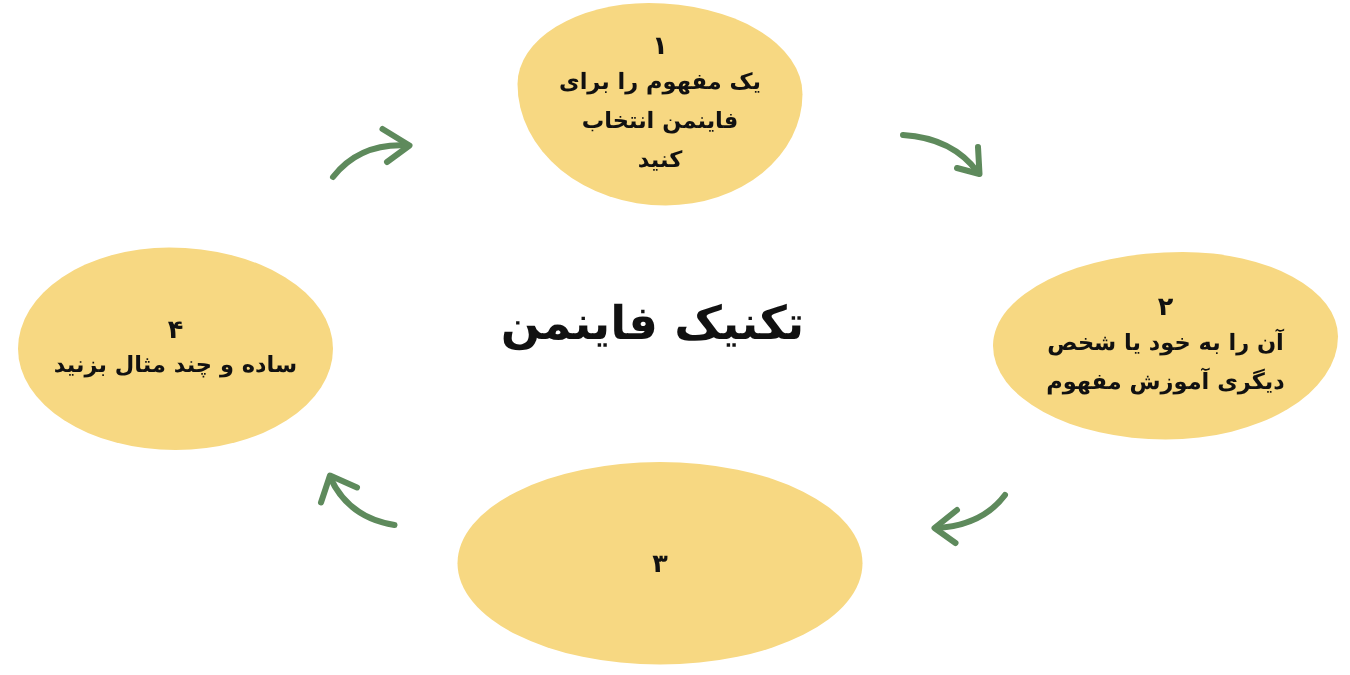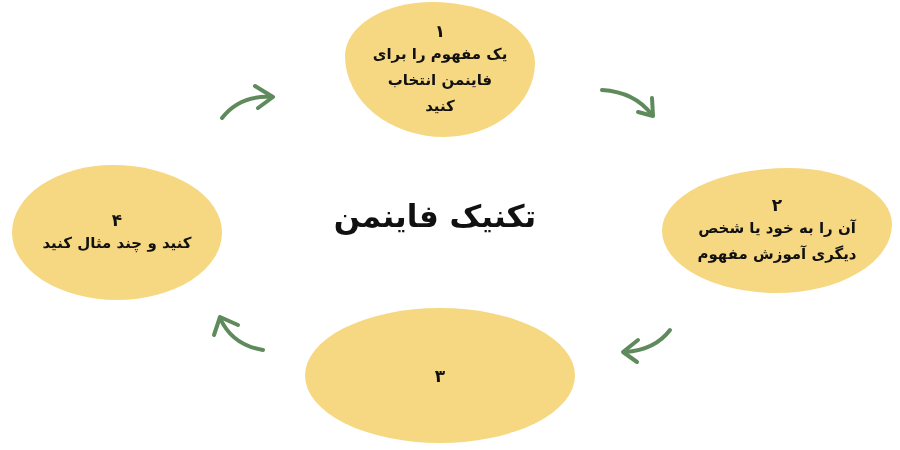--- a/index.html
+++ b/index.html
@@ -28,21 +28,21 @@
   <div class="txt">آن را به خود یا شخص</div>
   <div class="txt">دیگری آموزش مفهوم</div>
 </div>
 
 <div class="blob" style="left:305px;top:308px;width:270px;height:135px;border-radius:50% 50% 50% 50% / 50% 50% 50% 50%;">
   <div class="num">۳</div>
 </div>
 
 <div class="blob" style="left:12px;top:165px;width:210px;height:135px;border-radius:48% 52% 50% 50% / 50% 50% 50% 50%;">
   <div class="num">۴</div>
-  <div class="txt">کنید و چند مثال کنید</div>
+  <div class="txt">ساده و چند مثال بزنید</div>
 </div>
 
 <div class="title">تکنیک فاینمن</div>
 
 <svg class="arrows" width="900" height="450" viewBox="0 0 900 450" fill="none" stroke="#5e8a5c" stroke-width="4" stroke-linecap="round" stroke-linejoin="round">
   <g>
     <path d="M222 118 Q240 95 272 97"></path>
     <path d="M255 86 L273 97 L258 108"></path>
   </g>
   <g>

